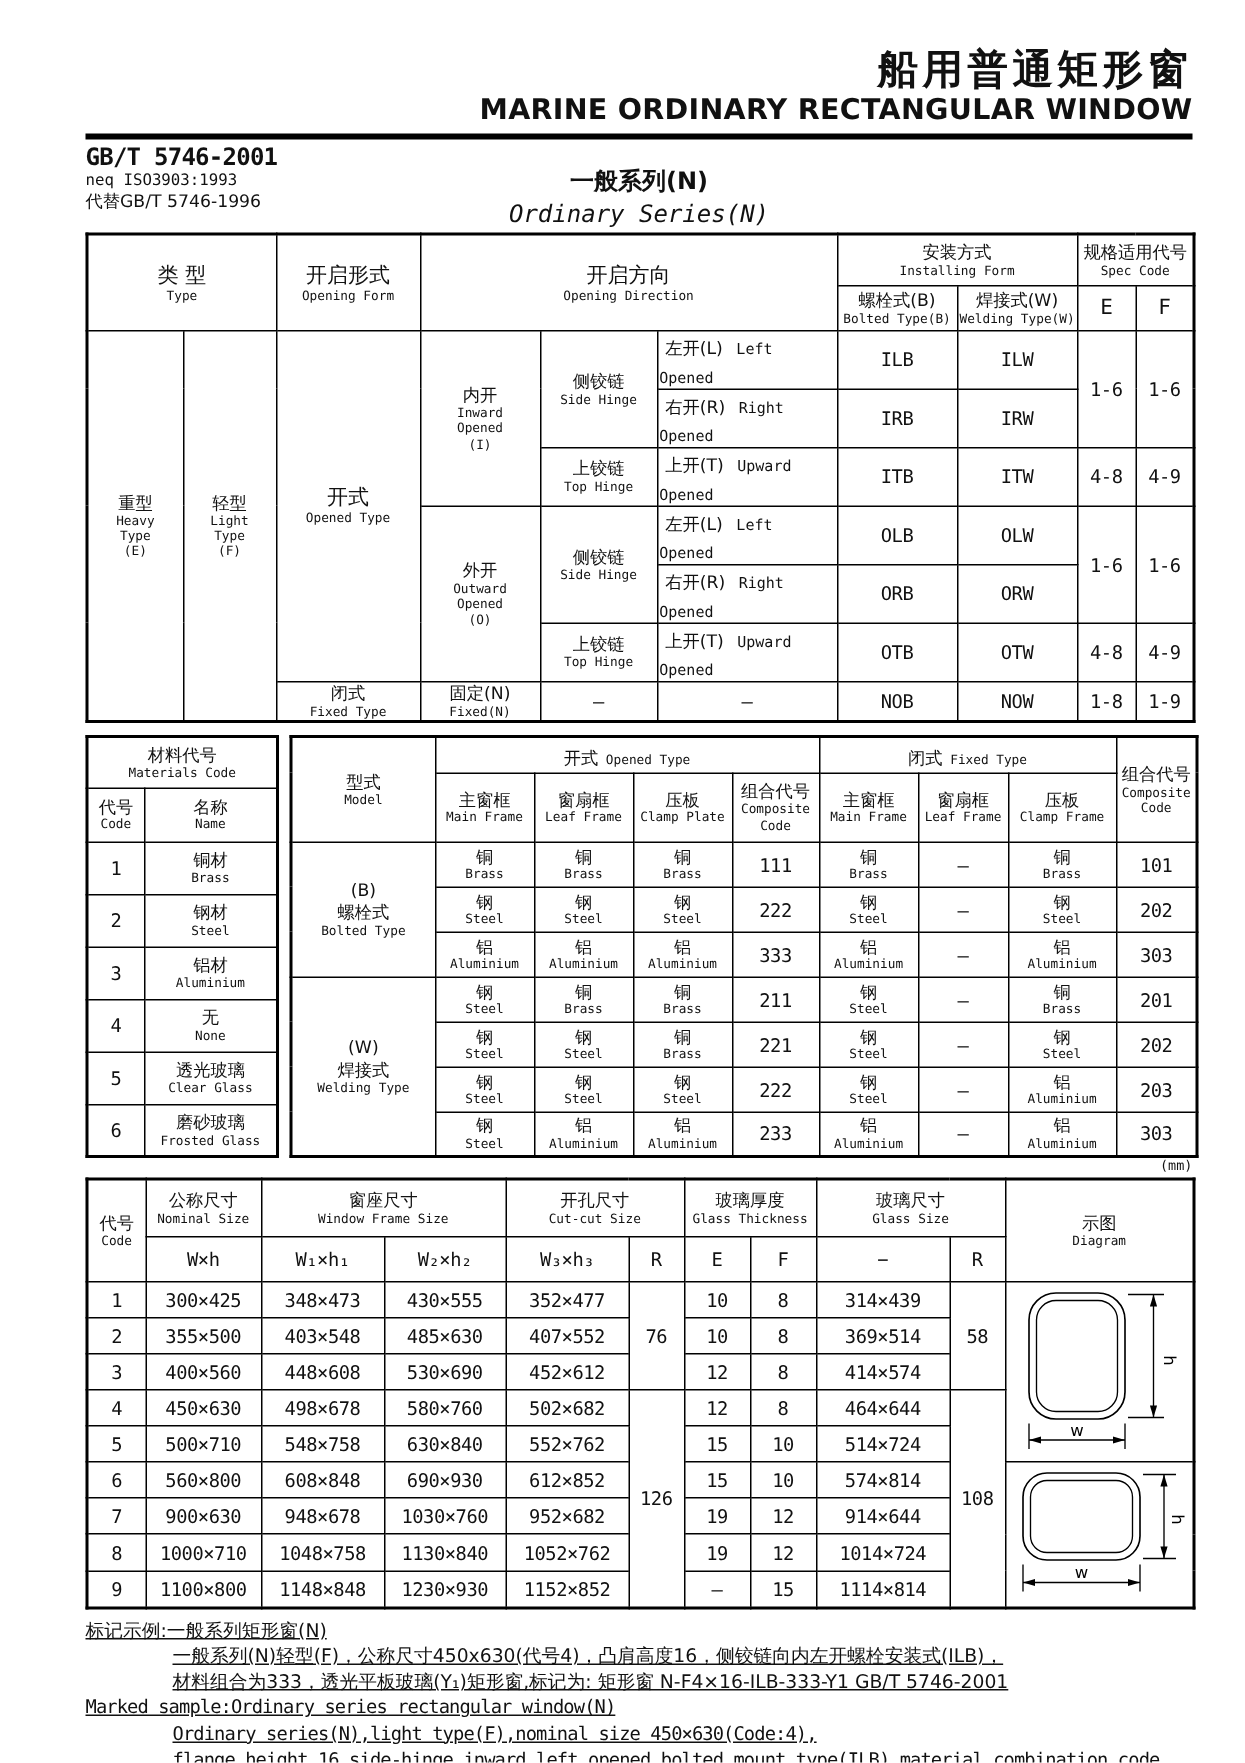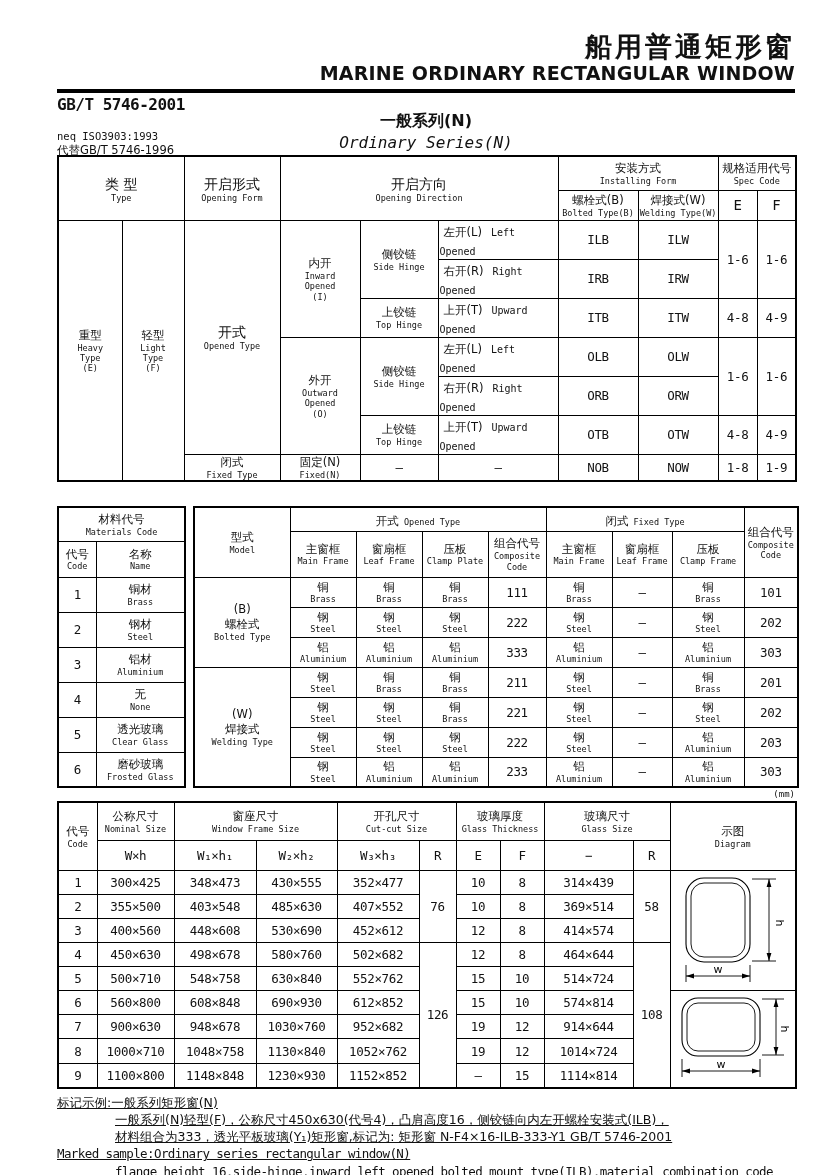--- a/index.html
+++ b/index.html
@@ -5,37 +5,37 @@
   html,body{margin:0;padding:0;background:#fff;}
   body{width:830px;height:1175px;color:#111;font-family:"DejaVu Sans",sans-serif;overflow:hidden;}
   .page{padding:32px 35px 0 57px;width:738px;}
   .titlebar{display:flex;justify-content:space-between;align-items:flex-end;flex-direction:column;}
   .title-cn{font-size:27px;font-weight:bold;letter-spacing:3px;line-height:1.1;}
   .title-en{font-size:19px;font-weight:bold;letter-spacing:0.2px;line-height:1.2;}
   .rule{height:4px;background:#000;margin-top:5px;}
   .infobar{position:relative;height:60px;margin-top:2px;}
   .stdblock{position:absolute;left:0;top:0;}
   .std1{font-size:16px;font-weight:bold;font-family:"DejaVu Sans Mono",monospace;letter-spacing:-0.5px;}
-  .std2{font-size:10.5px;font-family:"DejaVu Sans Mono",monospace;margin-top:16px;}
+  .std2{font-size:10.5px;font-family:"DejaVu Sans Mono",monospace;margin-top:0;}
   .std3{font-size:11.5px;margin-top:1px;}
   .series{position:absolute;left:0;right:0;top:16px;text-align:center;}
   .series-cn{font-size:16px;font-weight:bold;}
   .series-en{font-size:16px;font-family:"DejaVu Sans Mono",monospace;margin-top:1px;font-style:italic;}
   table{border-collapse:collapse;table-layout:fixed;}
   .tbl{border:2px solid #000;}
   th,td{border:1px solid #000;text-align:center;vertical-align:middle;padding:0 1px;font-weight:normal;overflow:hidden;}
   .cn{font-size:11.5px;line-height:1.3;white-space:pre-line;}
   .en{font-size:8.5px;line-height:1.2;font-family:"DejaVu Sans Mono",monospace;white-space:pre-line;}
   .v{font-size:12.5px;font-family:"DejaVu Sans Mono",monospace;letter-spacing:-0.3px;}
   .big{font-size:14px;}
   .t1 tr{height:24px;} .t1 tr.hA{height:34px;} .t1 tr.hB{height:30px;}
   .dir{text-align:left;}
   .dir .dcn{font-size:11.5px;margin-left:4px;}
   .dir .den{font-size:10px;font-family:"DejaVu Sans Mono",monospace;margin-left:9px;}
-  .t2row{display:flex;gap:7px;margin-top:24px;align-items:flex-start;justify-content:space-between;}
+  .t2row{display:flex;gap:7px;margin-top:8px;align-items:flex-start;justify-content:space-between;}
   .tm tr{height:35px;} .tm tr.hA{height:34px;} .tm tr.hB{height:36px;}
   .t2 tr{height:30px;} .t2 tr.hA{height:24px;} .t2 tr.hB{height:46px;}
   .unit{font-size:9px;font-family:"DejaVu Sans Mono",monospace;text-align:right;height:12px;margin-top:1px;}
   .t3 tr{height:24px;} .t3 tr.hA{height:38px;} .t3 tr.hB{height:30px;}
   .diagcell{padding:2px;}
   .diag-svg{display:block;margin:0 auto;}
   .diag-svg .ln{stroke:#000;stroke-width:1.1;fill:none;}
   .diag-svg .thin{stroke:#000;stroke-width:0.9;fill:none;}
   .diag-svg .ar{fill:#000;stroke:none;}
   .diag-svg text{font-size:11px;font-family:"DejaVu Sans",sans-serif;fill:#000;}
@@ -723,17 +723,18 @@
       <td class="v">1114×814</td>
     </tr>
   </tbody>
     </table>
 
   <div class="notes">
     <div class="nl">标记示例:一般系列矩形窗(N)</div>
     <div class="nl ind">一般系列(N)轻型(F)，公称尺寸450x630(代号4)，凸肩高度16，侧铰链向内左开螺栓安装式(ILB)，</div>
     <div class="nl ind">材料组合为333，透光平板玻璃(Y₁)矩形窗,标记为: 矩形窗  N-F4×16-ILB-333-Y1  GB/T 5746-2001</div>
     <div class="nle">Marked sample:Ordinary series rectangular window(N)</div>
+    <div class="nle ind">Ordinary series(N),light type(F),nominal size 450×630(Code:4),</div>
     <div class="nle ind">flange height 16,side-hinge,inward left opened bolted mount type(ILB),material combination code 333,</div>
 
   </div>
 
 </div>
 
 </body></html>

